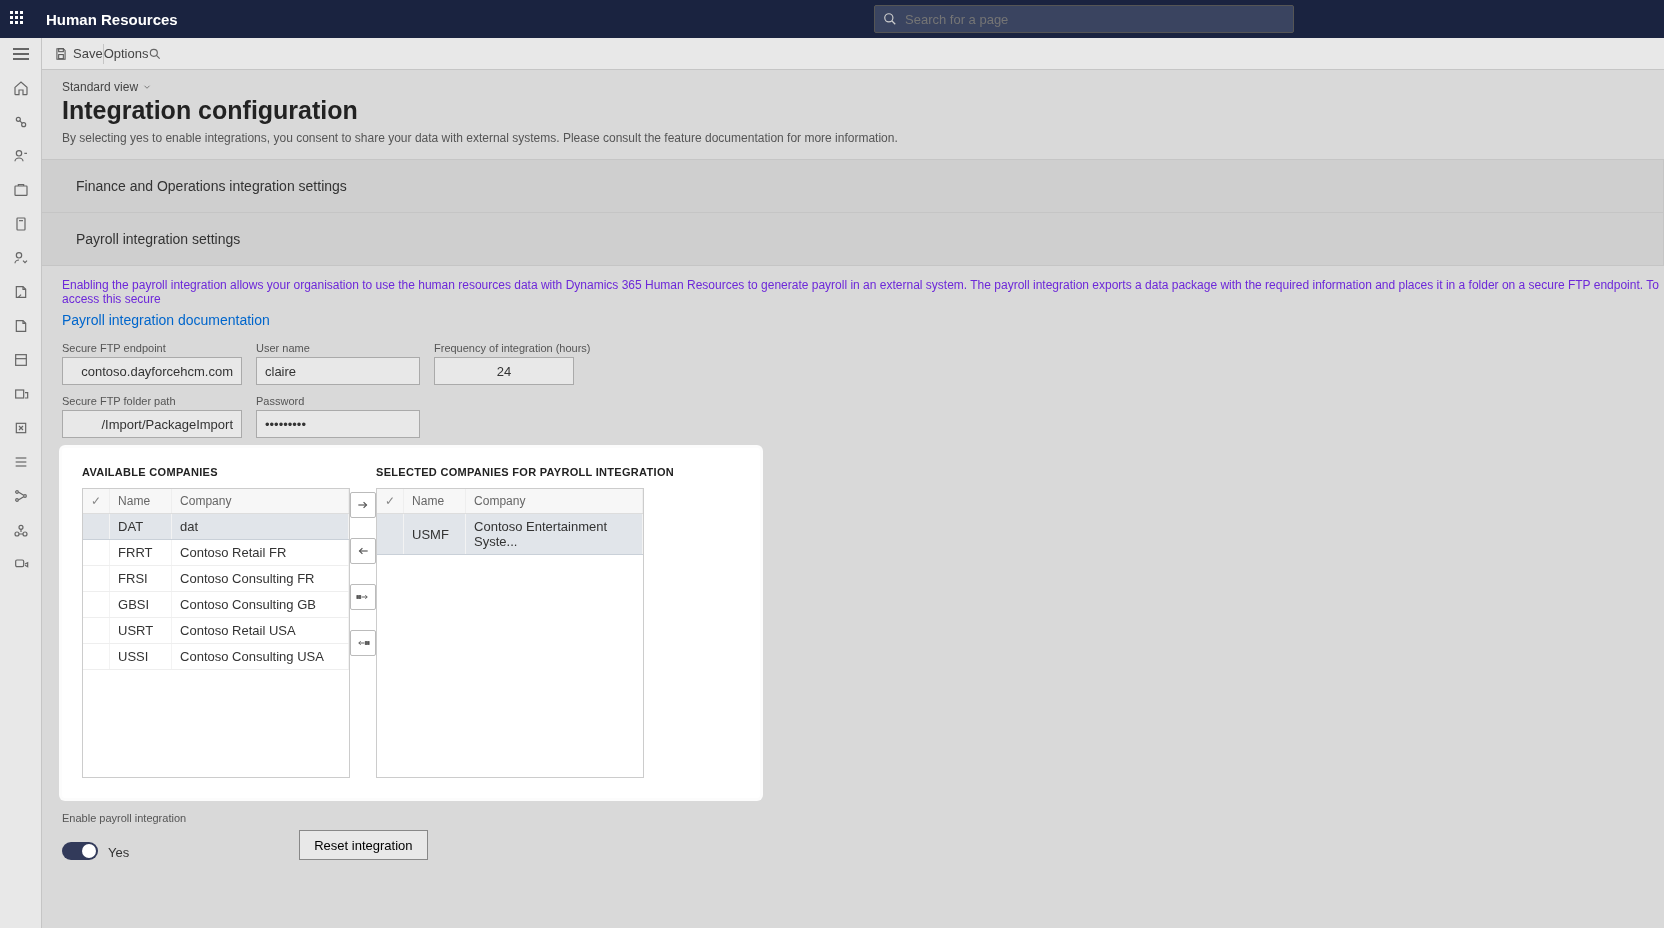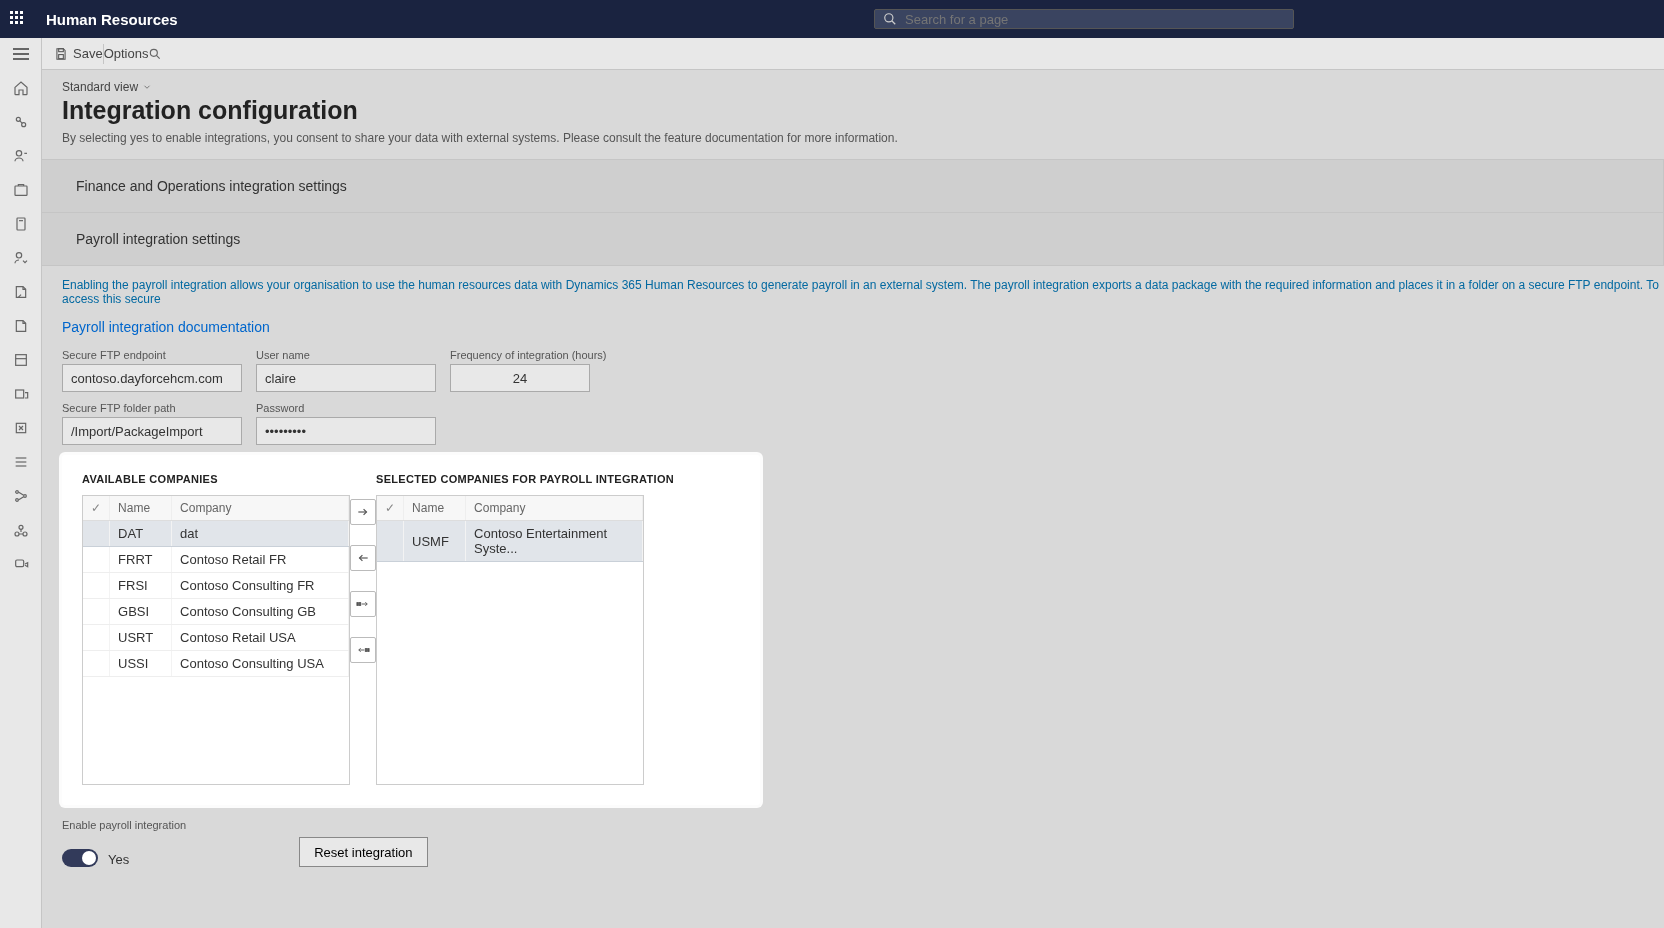--- a/index.html
+++ b/index.html
@@ -4,21 +4,21 @@
 <style>
   * { box-sizing: border-box; margin: 0; padding: 0; }
   body { font-family: "Segoe UI", Arial, sans-serif; font-size: 13px; color: #333; background: #d9d9d9; overflow: hidden; width: 1664px; height: 928px; }
 
   
   .topbar { height: 38px; background: #1a2340; color: #fff; display: flex; align-items: center; padding: 0 10px; }
   .waffle { width: 16px; height: 16px; display: grid; grid-template-columns: repeat(3,3px); grid-template-rows: repeat(3,3px); gap: 2px; margin-right: 20px; cursor: pointer; }
   .waffle span { background: #fff; width: 3px; height: 3px; }
   .app-title { font-size: 15px; font-weight: 600; }
   .search-wrap { margin-left: auto; margin-right: 360px; }
-  .search-box { width: 420px; height: 20px; background: #3a4460; border: 1px solid #555; border-radius: 2px; display: flex; align-items: center; padding: 0 8px; }
+  .search-box { width: 420px; height: 28px; background: #3a4460; border: 1px solid #555; border-radius: 2px; display: flex; align-items: center; padding: 0 8px; }
   .search-box input { background: transparent; border: none; outline: none; color: #ddd; font-size: 13px; width: 100%; }
   .search-box .sicon { margin-right: 8px; color: #ccc; }
 
   
   .leftrail { position: absolute; left: 0; top: 38px; bottom: 0; width: 42px; background: #e8e8e8; border-right: 1px solid #c5c5c5; display: flex; flex-direction: column; align-items: center; padding-top: 6px; gap: 14px; }
   .leftrail .railicon { width: 20px; height: 20px; color: #555; display: flex; align-items: center; justify-content: center; font-size: 15px; cursor: pointer; }
   .hamburger { width:16px; height:12px; display:flex; flex-direction:column; justify-content:space-between; }
   .hamburger span { height:2px; background:#666; }
 
   
@@ -30,30 +30,30 @@
   
   .main { position: absolute; left: 42px; right: 0; top: 70px; bottom: 0; background: #d9d9d9; padding: 10px 0 0 20px; overflow: hidden; }
   .viewrow { font-size: 12px; color:#444; display:flex; align-items:center; gap:4px; margin-bottom:2px; }
   .pagetitle { font-size: 25px; font-weight: 600; color:#222; margin-bottom:6px; }
   .pagedesc { font-size: 12px; color:#555; margin-bottom:14px; }
 
   .sectionbar { background:#cfcfcf; border:1px solid #c5c5c5; border-left:none; padding:18px 14px; font-size:14px; color:#333; margin-left:-20px; padding-left:34px; }
   .sectionbar + .sectionbar { border-top:none; }
 
   .payroll-body { padding: 12px 0 0 0; }
-  .helptext { font-size: 12px; color:#0369a1; margin-bottom:13px; }
+  .helptext { font-size: 12px; color:#6d28d9; margin-bottom:6px; }
   .doclink { color: #0066cc; font-size: 14px; cursor:pointer; display:inline-block; margin-bottom:14px; }
 
   .fieldrow { display:flex; gap:14px; margin-bottom:10px; }
   .field { display:flex; flex-direction:column; }
   .field label { font-size: 11px; color:#555; margin-bottom:3px; }
   .field input { height:28px; border:1px solid #aaa; background:#e8e8e8; padding:0 8px; font-size:13px; color:#333; }
   .field input:disabled { color:#333; }
-  .field.w1 input { width: 180px; }
-  .field.w2 input { width: 180px; }
+  .field.w1 input { width: 180px; text-align: right; }
+  .field.w2 input { width: 164px; }
   .field.freq input { width: 140px; text-align:center; }
 
   
   .picker { background:#fff; border-radius:3px; padding:18px 20px 20px 20px; width:698px; box-shadow: 0 0 0 3px rgba(255,255,255,0.9); margin-top:4px; margin-bottom:14px; }
   .picker-cols { display:flex; }
   .pcol { display:flex; flex-direction:column; }
   .pcol h4 { font-size:11px; font-weight:700; color:#222; letter-spacing:0.3px; margin-bottom:10px; }
   .grid { border:1px solid #ccc; width:268px; height:290px; background:#fff; font-size:13px; }
   .grid table { width:100%; border-collapse: collapse; }
   .grid thead th { background:#f7f7f7; border-bottom:1px solid #ddd; text-align:left; font-weight:400; color:#666; padding:5px 8px; font-size:12px; border-right:1px solid #eee; }

